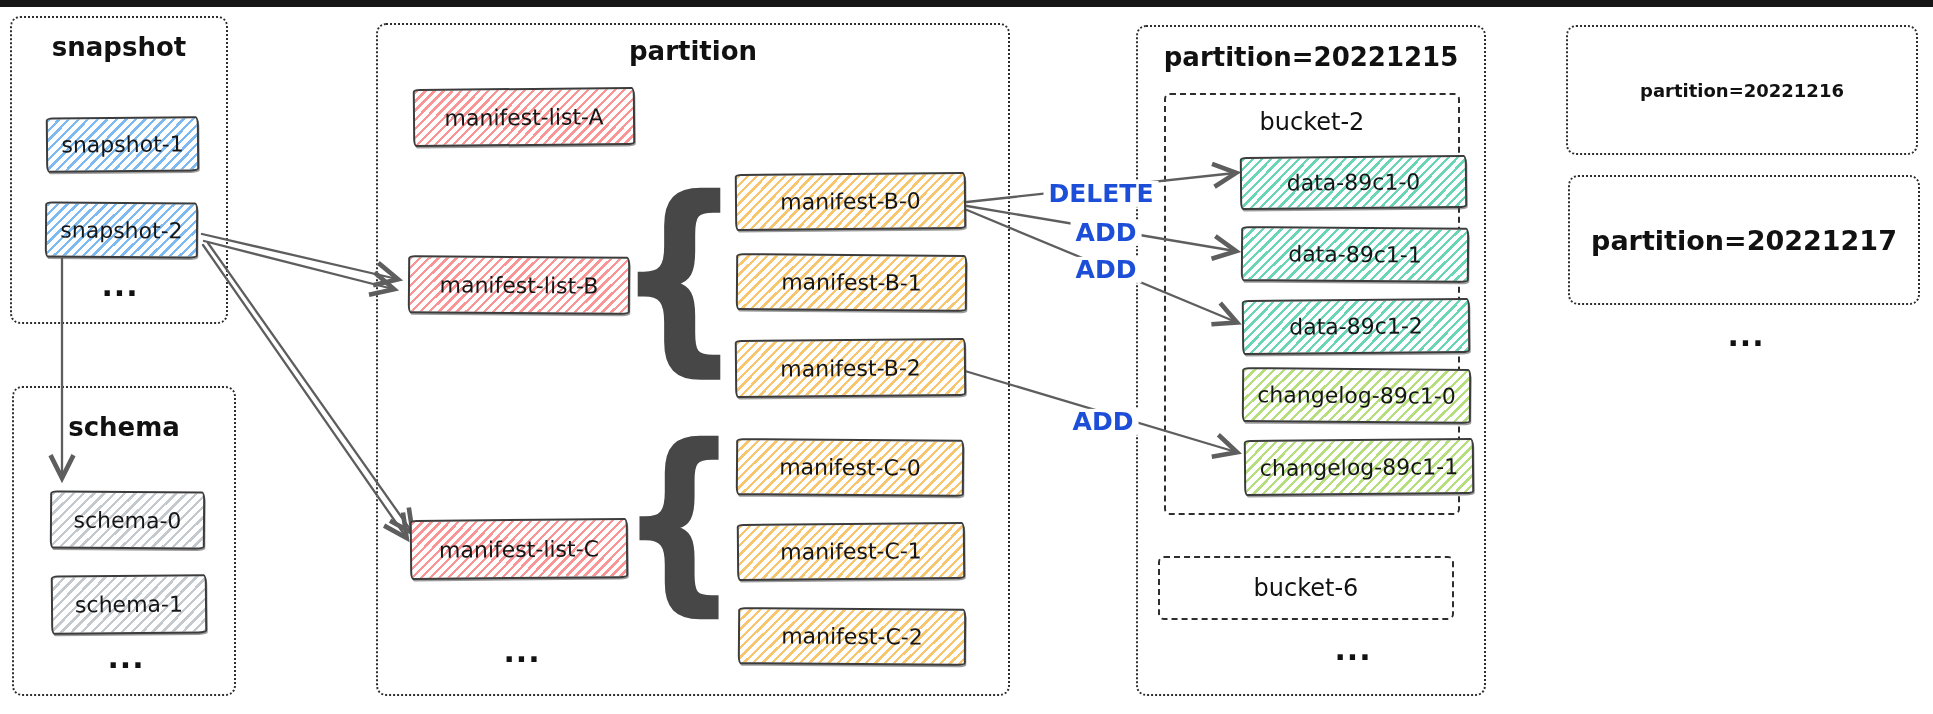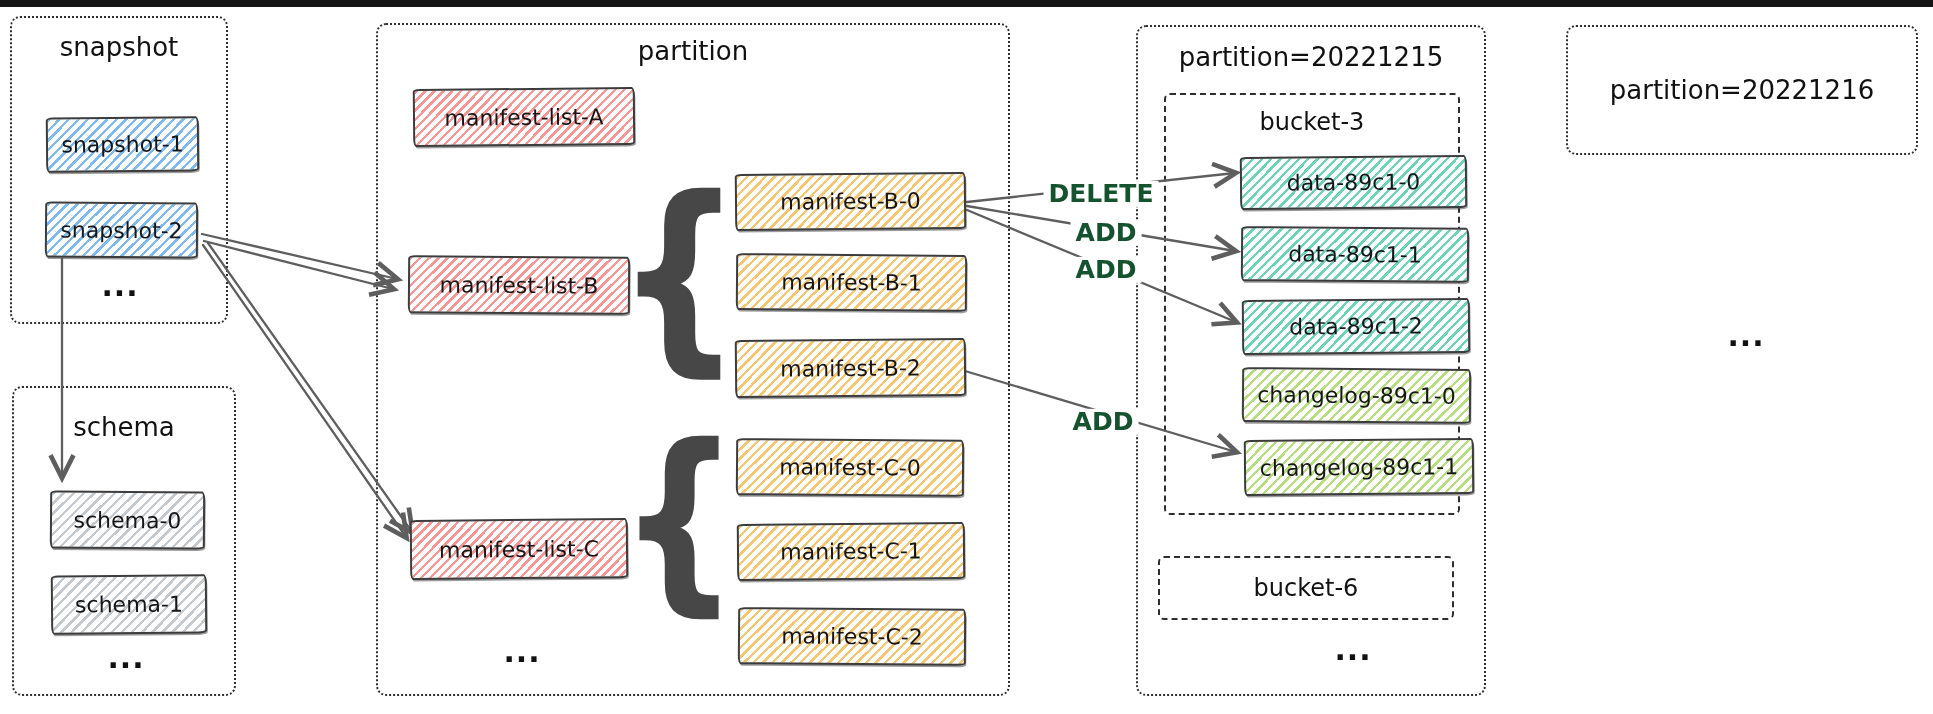--- a/index.html
+++ b/index.html
@@ -2,39 +2,39 @@
 <html><head>
 <meta charset="utf-8">
 <style>
   html,body{margin:0;padding:0;background:#fff;}
   #stage{position:relative;width:1933px;height:714px;background:#fff;overflow:hidden;
          font-family:"DejaVu Sans",sans-serif;color:#151515;}
   .topbar{position:absolute;left:0;top:0;width:1933px;height:7px;background:#161616;}
 
   .container{position:absolute;border:2.6px dotted #2e2e2e;border-radius:10px;box-sizing:border-box;}
   .dashedbox{position:absolute;border:2.6px dashed #2e2e2e;border-radius:6px;box-sizing:border-box;}
-  .ctitle{font-weight:normal;font-size:26px;text-align:center;color:#111;}
+  .ctitle{font-weight:bold;font-size:26px;text-align:center;color:#111;}
   .vcenter{display:flex;align-items:center;justify-content:center;height:100%;}
 
   .box{position:absolute;border:2.3px solid #3c3c3c;display:flex;align-items:center;justify-content:center;
        font-size:22px;color:#161616;background-color:#fff;box-sizing:border-box;
        border-radius:7px 3px 9px 3px/3px 9px 3px 8px;
        box-shadow:1px 2px 0 -0.5px rgba(75,75,75,.55);}
   .r1{transform:rotate(-0.5deg);} .r2{transform:rotate(0.45deg);}
 
   .h-blue  {background-image:repeating-linear-gradient(135deg,rgba(88,166,237,.78) 0 2.4px,rgba(0,0,0,0) 2.4px 6.8px);}
   .h-gray  {background-image:repeating-linear-gradient(135deg,rgba(164,172,180,.65) 0 2.4px,rgba(0,0,0,0) 2.4px 7.2px);}
   .h-red   {background-image:repeating-linear-gradient(135deg,rgba(248,122,122,.8) 0 2.4px,rgba(0,0,0,0) 2.4px 6.4px);}
   .h-yellow{background-image:repeating-linear-gradient(135deg,rgba(245,183,74,.8) 0 2.4px,rgba(0,0,0,0) 2.4px 6.6px);}
   .h-teal  {background-image:repeating-linear-gradient(135deg,rgba(54,199,157,.75) 0 2.4px,rgba(0,0,0,0) 2.4px 6.6px);}
   .h-green {background-image:repeating-linear-gradient(135deg,rgba(158,211,80,.75) 0 2.4px,rgba(0,0,0,0) 2.4px 6.8px);}
 
   .more{position:absolute;font-weight:bold;font-size:30px;letter-spacing:1px;color:#111;transform:translateX(-50%);}
   .overlay{position:absolute;left:0;top:0;pointer-events:none;}
-  .elabel{position:absolute;transform:translate(-50%,-50%);font-size:25px;font-weight:bold;color:#14532d;
+  .elabel{position:absolute;transform:translate(-50%,-50%);font-size:25px;font-weight:bold;color:#1d4ed8;
           background:#fff;padding:0 5px;line-height:1.05;}
   .brace{position:absolute;display:flex;align-items:center;justify-content:center;color:#474747;
          font-weight:bold;-webkit-text-stroke:2.5px #474747;transform:scaleX(.85);}
 </style>
 </head>
 <body>
 
 <div id="stage">
   <div class="topbar"></div>
 
@@ -49,30 +49,33 @@
   <div class="more" style="left:126px;top:640px;">...</div>
 
   <div class="container" style="left:376px;top:23px;width:634px;height:673px;">
     <div class="ctitle" style="padding-top:11px;">partition</div>
   </div>
   <div class="more" style="left:522px;top:634px;">...</div>
 
   <div class="container" style="left:1136px;top:25px;width:350px;height:671px;">
     <div class="ctitle" style="padding-top:15px;">partition=20221215</div>
     <div class="dashedbox" style="left:26px;top:66px;width:296px;height:422px;">
-      <div class="ctitle" style="padding-top:13px;font-size:24px;font-weight:normal;">bucket-3</div>
+      <div class="ctitle" style="padding-top:13px;font-size:24px;font-weight:normal;">bucket-2</div>
     </div>
     <div class="dashedbox" style="left:20px;top:529px;width:296px;height:64px;">
       <div class="vcenter ctitle" style="font-size:24px;font-weight:normal;">bucket-6</div>
     </div>
   </div>
   <div class="more" style="left:1353px;top:632px;">...</div>
 
   <div class="container" style="left:1566px;top:25px;width:352px;height:130px;">
-    <div class="vcenter ctitle" style="font-size:26px;">partition=20221216</div>
+    <div class="vcenter ctitle" style="font-size:18px;">partition=20221216</div>
+  </div>
+  <div class="container" style="left:1568px;top:175px;width:352px;height:130px;">
+    <div class="vcenter ctitle" style="font-size:27px;">partition=20221217</div>
   </div>
   <div class="more" style="left:1746px;top:318px;">...</div>
 
   <svg class="overlay" width="1933" height="714" viewBox="0 0 1933 714">
     <defs>
       <marker id="ah" markerWidth="15" markerHeight="14" refX="11" refY="6" orient="auto">
         <path d="M1.5 1 L11.5 6 L1.5 11" fill="none" stroke="#5e5e5e" stroke-width="2"></path>
       </marker>
     </defs>
     <g stroke="#5e5e5e" stroke-width="2.3" stroke-linecap="round" fill="none">

